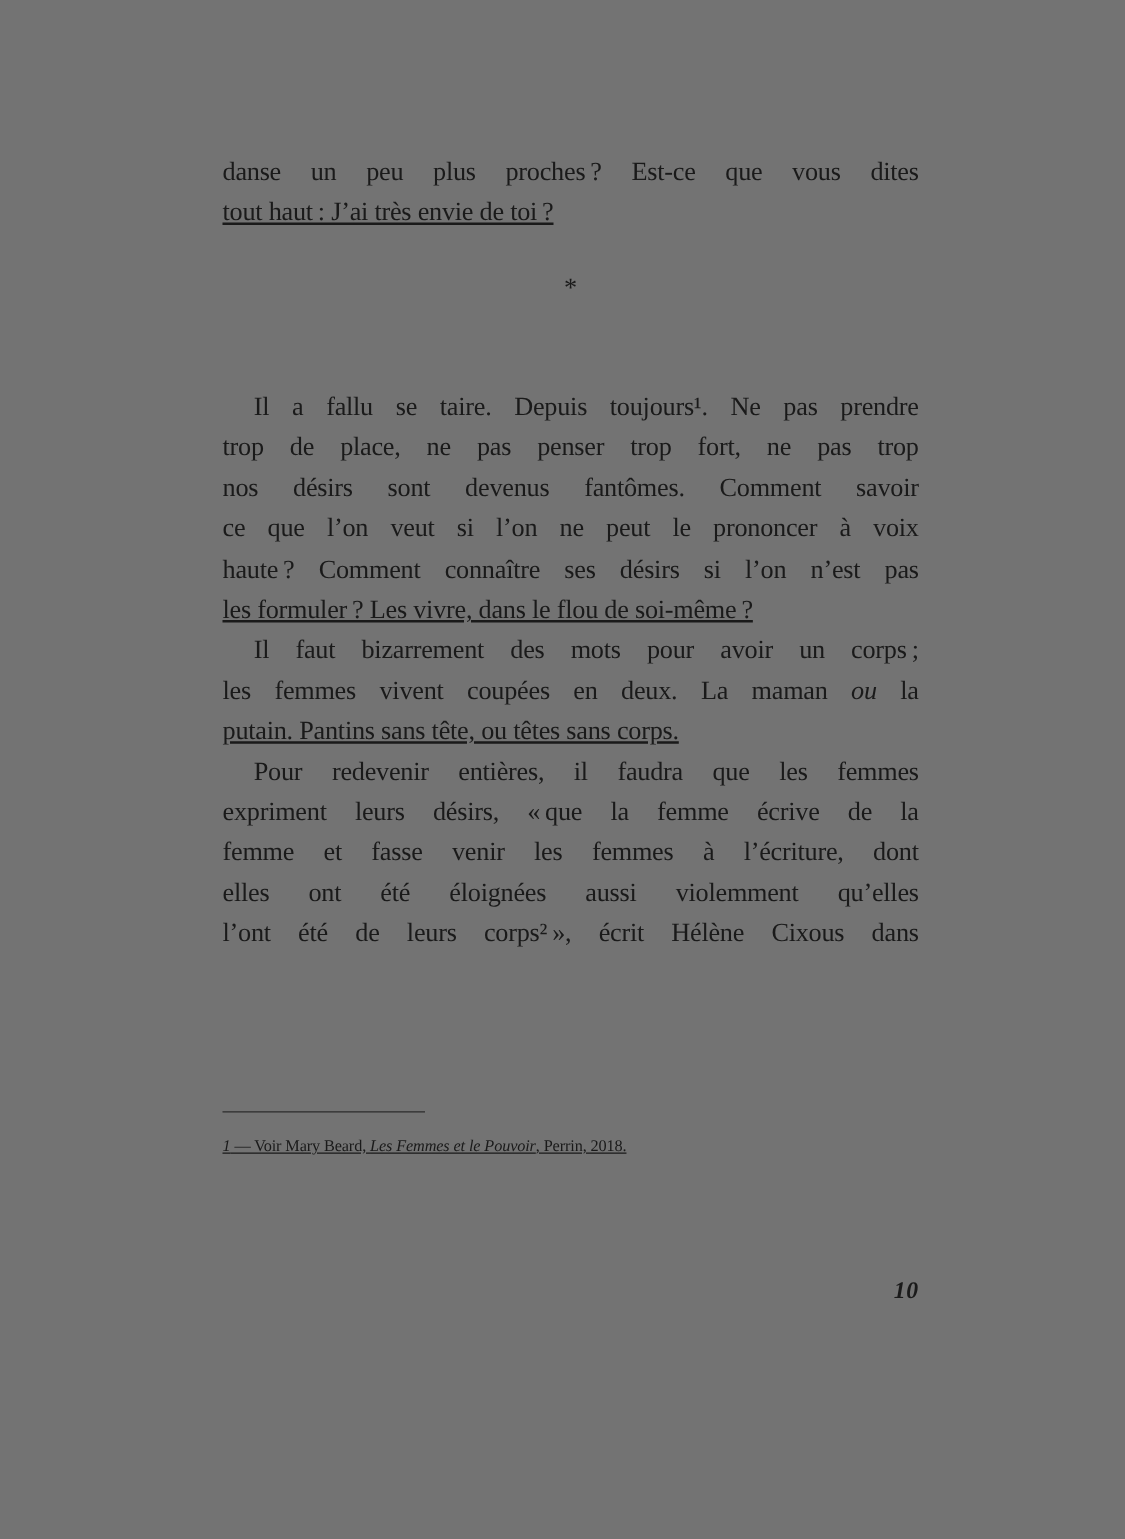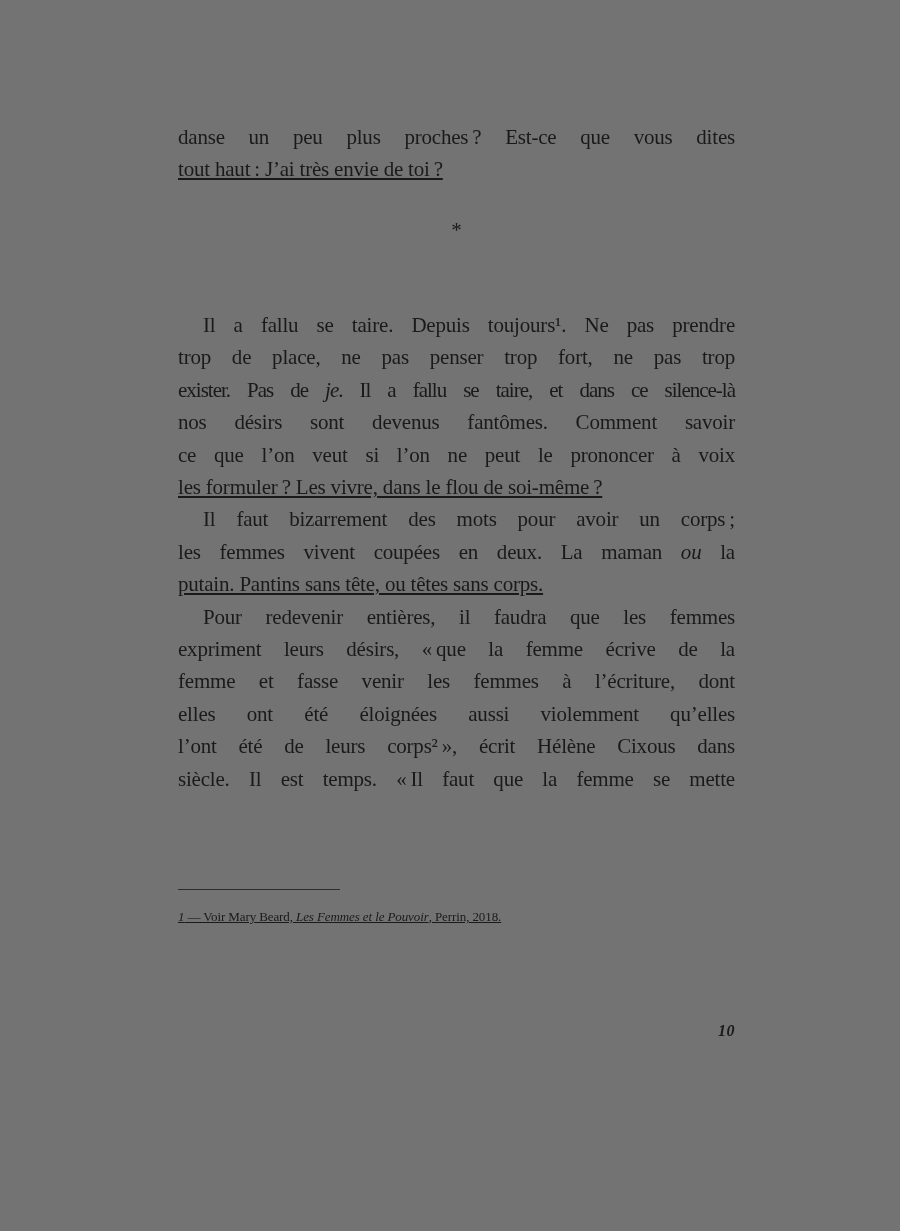--- a/index.html
+++ b/index.html
@@ -48,21 +48,21 @@
     font-size: 13px;
     line-height: 37px;
     letter-spacing: -0.1px;
     text-align: left;
     text-align-last: left;
   }
   .page-number {
     position: absolute;
     right: 165px;
     top: 1022px;
-    font-size: 16px;
+    font-size: 19px;
     font-style: italic;
     font-weight: bold;
     letter-spacing: 0.5px;
   }
   i { font-style: italic; }
 </style>
 </head>
 <body>
 
 <div class="page">
@@ -70,33 +70,32 @@
   <div class="textcol opening">
       <div class="line"><span>danse un peu plus proches ? Est-ce que vous dites</span></div>
       <div class="line last"><span>tout haut : J’ai très envie de toi ?</span></div>
     </div>
 
   <div class="textcol separator">*</div>
 
   <div class="textcol body-text">
       <div class="line indent"><span>Il a fallu se taire. Depuis toujours¹. Ne pas prendre</span></div>
       <div class="line"><span>trop de place, ne pas penser trop fort, ne pas trop</span></div>
-      <div class="line tight"><span>exister. Pas de </span><i>je</i><span>. Il a fallu se taire, et dans ce silence-là</span></div>
       <div class="line"><span>nos désirs sont devenus fantômes. Comment savoir</span></div>
       <div class="line"><span>ce que l’on veut si l’on ne peut le prononcer à voix</span></div>
+      <div class="line"><span>haute ? Comment connaître ses désirs si l’on n’est pas</span></div>
       <div class="line last"><span>les formuler ? Les vivre, dans le flou de soi-même ?</span></div>
       <div class="line indent"><span>Il faut bizarrement des mots pour avoir un corps ;</span></div>
       <div class="line"><span>les femmes vivent coupées en deux. La maman </span><i>ou</i><span> la</span></div>
       <div class="line last"><span>putain. Pantins sans tête, ou têtes sans corps.</span></div>
       <div class="line indent"><span>Pour redevenir entières, il faudra que les femmes</span></div>
       <div class="line"><span>expriment leurs désirs, « que la femme écrive de la</span></div>
       <div class="line"><span>femme et fasse venir les femmes à l’écriture, dont</span></div>
       <div class="line"><span>elles ont été éloignées aussi violemment qu’elles</span></div>
       <div class="line"><span>l’ont été de leurs corps² », écrit Hélène Cixous dans</span></div>
-      <div class="line"><span>siècle. Il est temps. « Il faut que la femme se mette</span></div>
     </div>
 
   <div class="footnote-rule"></div>
 
   <div class="textcol footnotes">
       <div class="line last"><i>1</i><span> — Voir Mary Beard, </span><i>Les Femmes et le Pouvoir</i><span>, Perrin, 2018.</span></div>
     </div>
 
   <div class="page-number">10</div>
 

